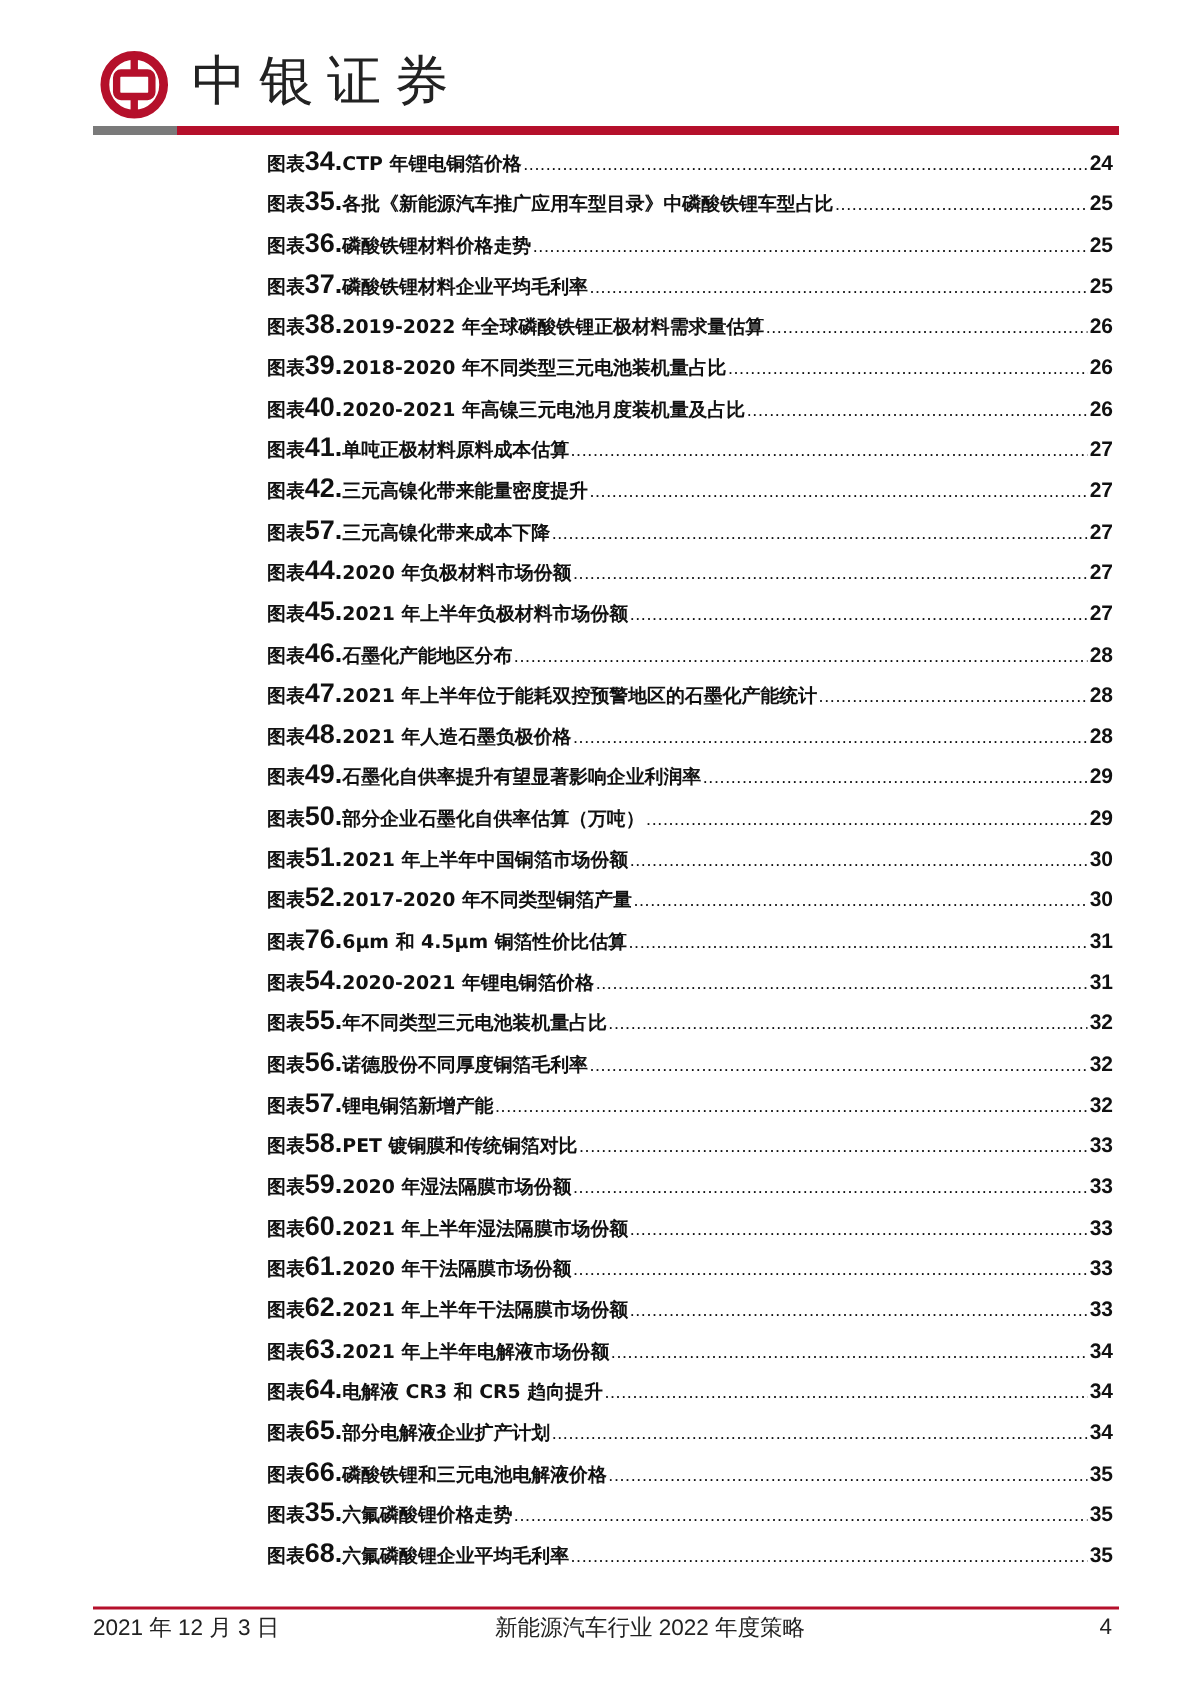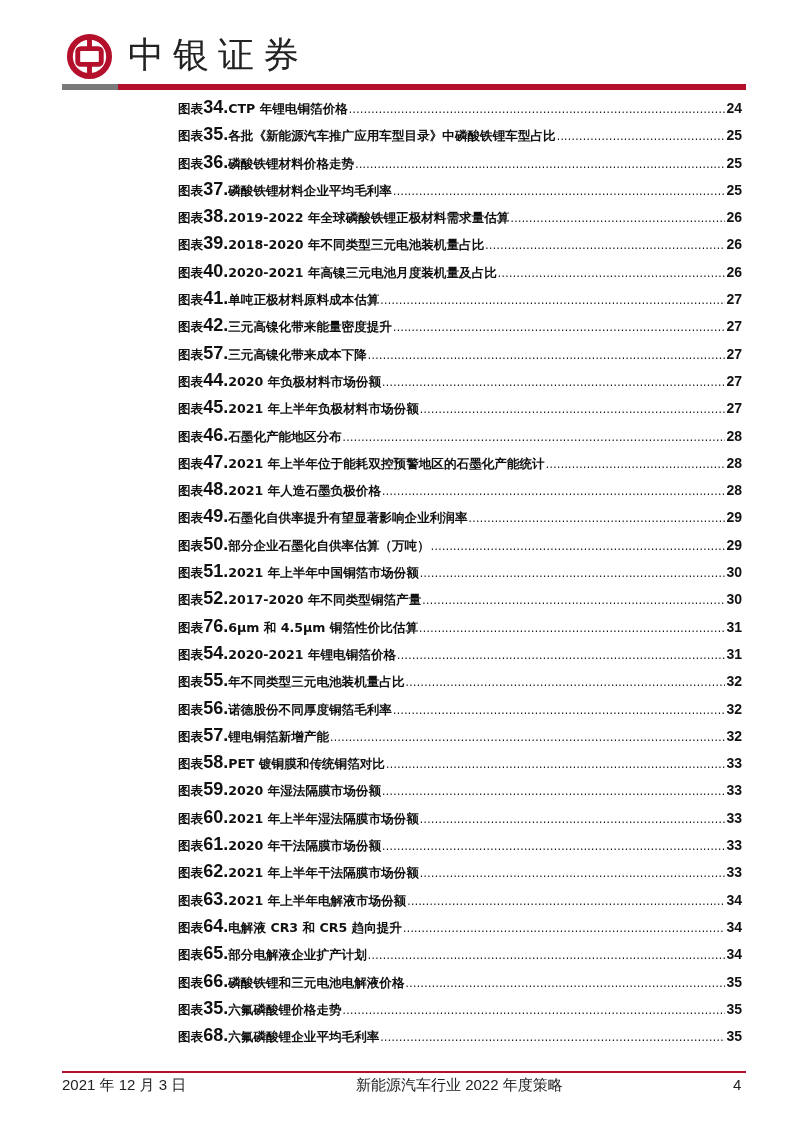--- a/index.html
+++ b/index.html
@@ -19,21 +19,21 @@
   .toc-label .num { font-family: "Liberation Sans", sans-serif; font-weight: bold; font-size: 18px; }
   .dots { flex: 1 1 auto; overflow: hidden; margin: 0 1px; font-family: "Liberation Sans", sans-serif;
           font-weight: normal; font-size: 12px; letter-spacing: 0.4px; }
   .dots::before { content: "............................................................................................................................................................................................................................................"; }
   .page { flex: 0 0 auto; font-family: "Liberation Sans", sans-serif; font-weight: bold; font-size: 14px; }
 
   .footer-line { position: absolute; left: 62px; top: 1071px; width: 684px; height: 2px; background: #b5102b; }
   .footer { position: absolute; top: 1076px; font-size: 15px; color: #222;
             font-family: "Liberation Sans", "DejaVu Sans", sans-serif; }
   .footer-date { left: 62px; }
-  .footer-title { left: 330px; margin-left: 26px; }
+  .footer-title { left: 330px; }
   .footer-page { left: 733px; }
 </style>
 </head>
 <body>
 
 <div class="header">
   <svg class="logo" viewBox="0 0 48 48">
     <circle cx="24" cy="24" r="20" fill="none" stroke="#b5102b" stroke-width="6"></circle>
     <rect x="12" y="16" width="24" height="16" rx="3" ry="3" fill="none" stroke="#b5102b" stroke-width="5"></rect>
     <rect x="21.5" y="2" width="5" height="14" fill="#b5102b"></rect>

